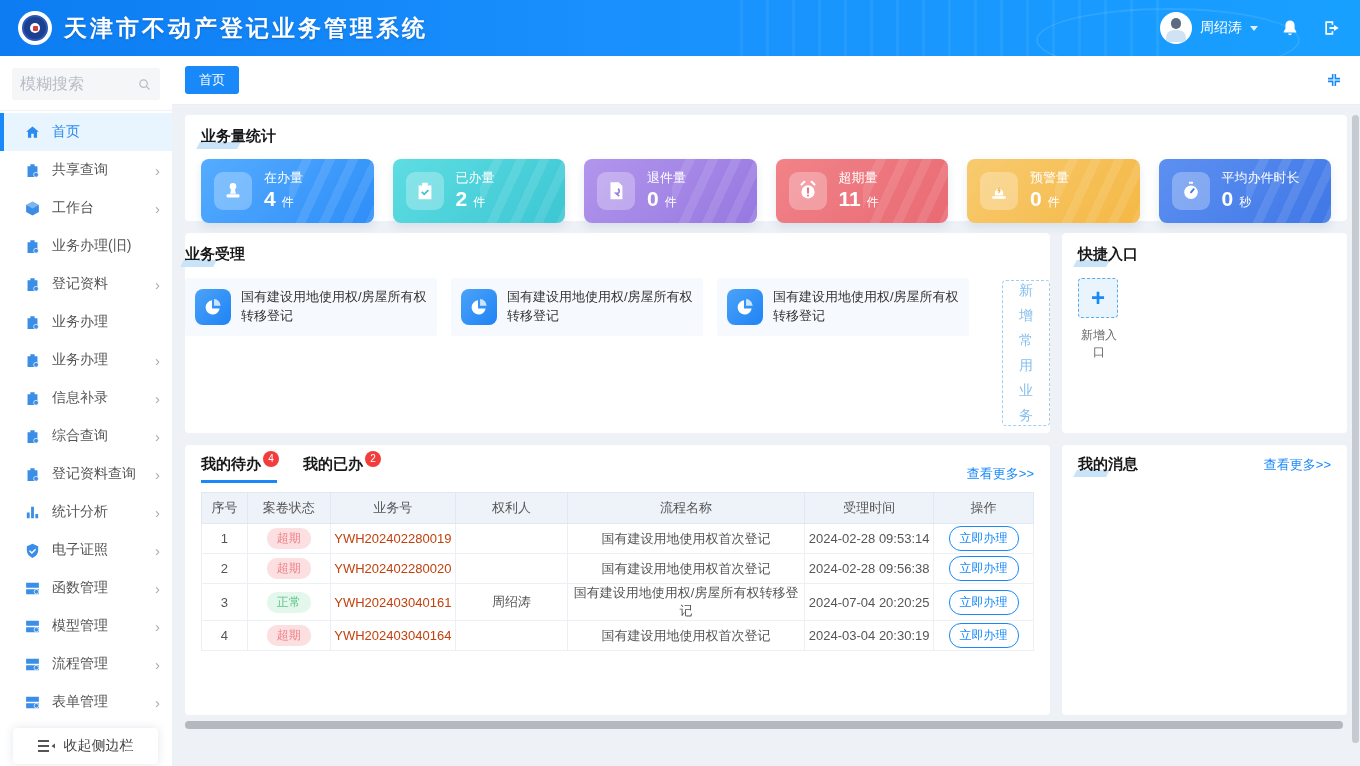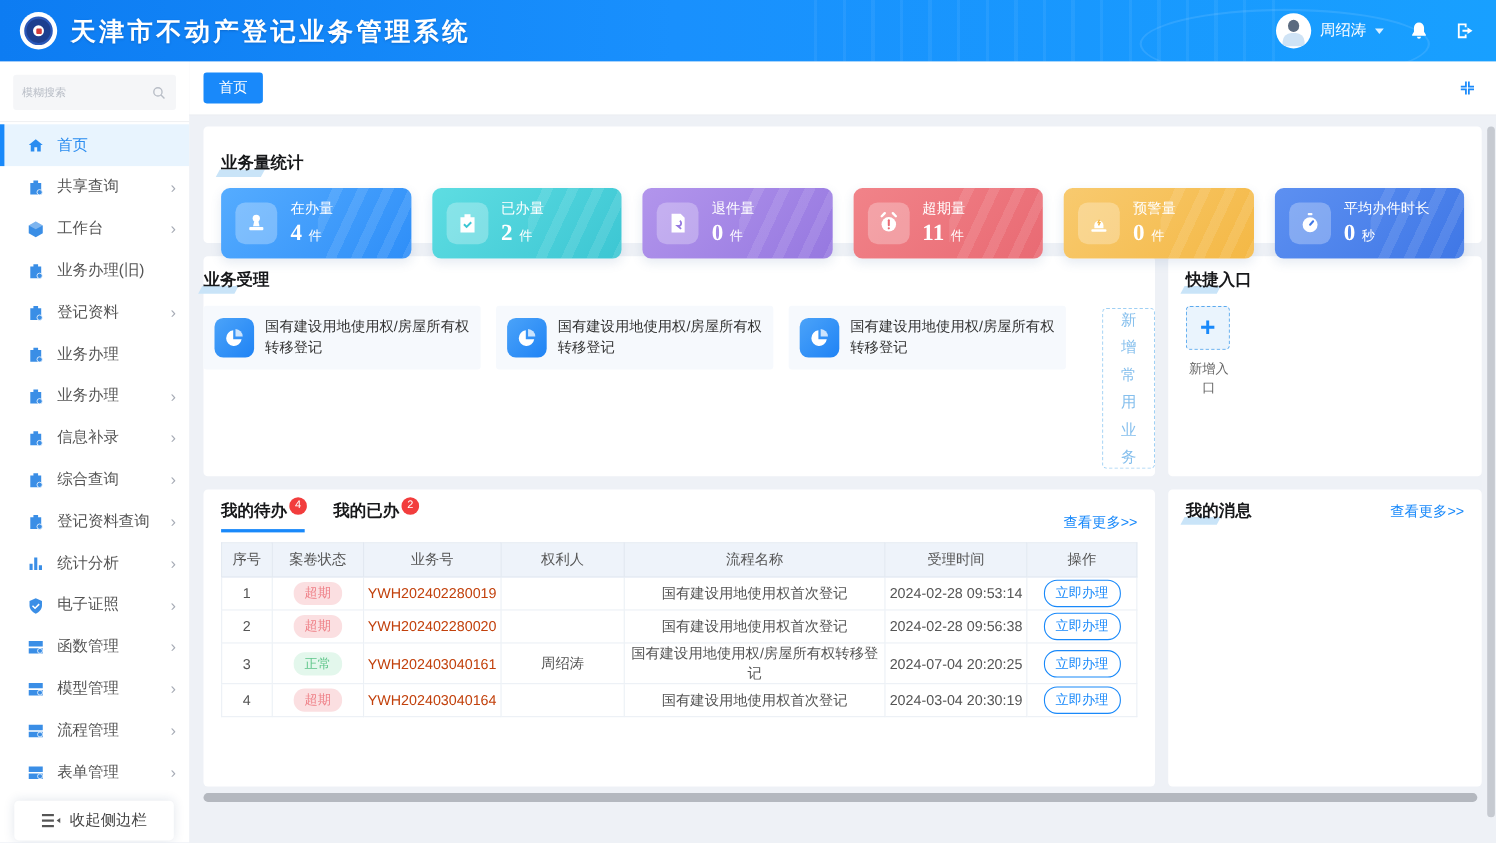--- a/index.html
+++ b/index.html
@@ -29,21 +29,21 @@
   .chev-down { width:0; height:0; border-left:4px solid transparent; border-right:4px solid transparent; border-top:5px solid rgba(255,255,255,.85); }
   .hicon { width:20px; height:20px; display:block; cursor:pointer; }
 
   
   .app-body { display:flex; height:710px; }
 
   
   .sidebar { width:172px; background:#fff; position:relative; flex:none; }
   .search-wrap { margin:12px 12px 10px 12px; height:32px; background:#f5f6f8; border-radius:3px;
     display:flex; align-items:center; padding:0 8px; }
-  .search-wrap input { flex:1; border:none; outline:none; background:transparent; font-size:10px; color:#666;
+  .search-wrap input { flex:1; border:none; outline:none; background:transparent; font-size:16px; color:#666;
     font-family:Liberation Serif, serif; min-width:0; }
   .search-wrap input::placeholder { color:#b8bdc6; }
   .side-divider { height:1px; background:#f0f1f3; }
   .menu { padding-top:2px; }
   .side-item { height:38px; display:flex; align-items:center; padding:0 12px 0 24px; cursor:pointer;
     color:#555; position:relative; }
   .side-item .mi { width:17px; height:17px; margin-right:11px; flex:none; }
   .side-item .lbl { font-size:14px; white-space:nowrap; }
   .side-item .arrow { margin-left:auto; color:#a6abb5; font-size:15px; line-height:1; }
   .side-item.active { background:#e8f4fe; color:#2a8cf0; }
@@ -59,21 +59,21 @@
     display:flex; align-items:center; cursor:pointer; }
   .shrink-icon { margin-left:auto; width:16px; height:16px; cursor:pointer; }
 
   .scroll-area { padding:11px 13px 0 13px; }
   .panel { background:#fff; border-radius:4px; }
   .sec-title { font-size:15px; font-weight:bold; color:#17181a; display:inline-block; position:relative; z-index:1; }
   .sec-title::after { content:""; position:absolute; left:-3px; bottom:-3px; width:55%; height:7px; background:#c9e4f8;
     transform:skewX(-28deg); z-index:-1; }
 
   
-  .stats-panel { height:106px; padding:24px 16px;font-family:Liberation Serif, serif; }
+  .stats-panel { height:106px; padding:12px 16px; }
   .stat-row { display:flex; gap:19px; margin-top:13px; }
   .stat-card { flex:1; height:64px; border-radius:8px; display:flex; align-items:center; padding:0 13px; gap:12px;
     position:relative; overflow:hidden; cursor:pointer; box-shadow:0 4px 10px rgba(80,110,160,.14); }
   .stat-card::after { content:""; position:absolute; right:-10px; top:0; bottom:0; width:55%;
     background:repeating-linear-gradient(115deg, transparent 0 12px, rgba(255,255,255,.10) 12px 21px); }
   .stat-ic { width:38px; height:38px; border-radius:9px; background:rgba(255,255,255,.28); flex:none;
     display:flex; align-items:center; justify-content:center; }
   .stat-ic svg { width:22px; height:22px; }
   .stat-txt { color:#fff; line-height:1.25; }
   .stat-txt .t { font-size:13px; }

